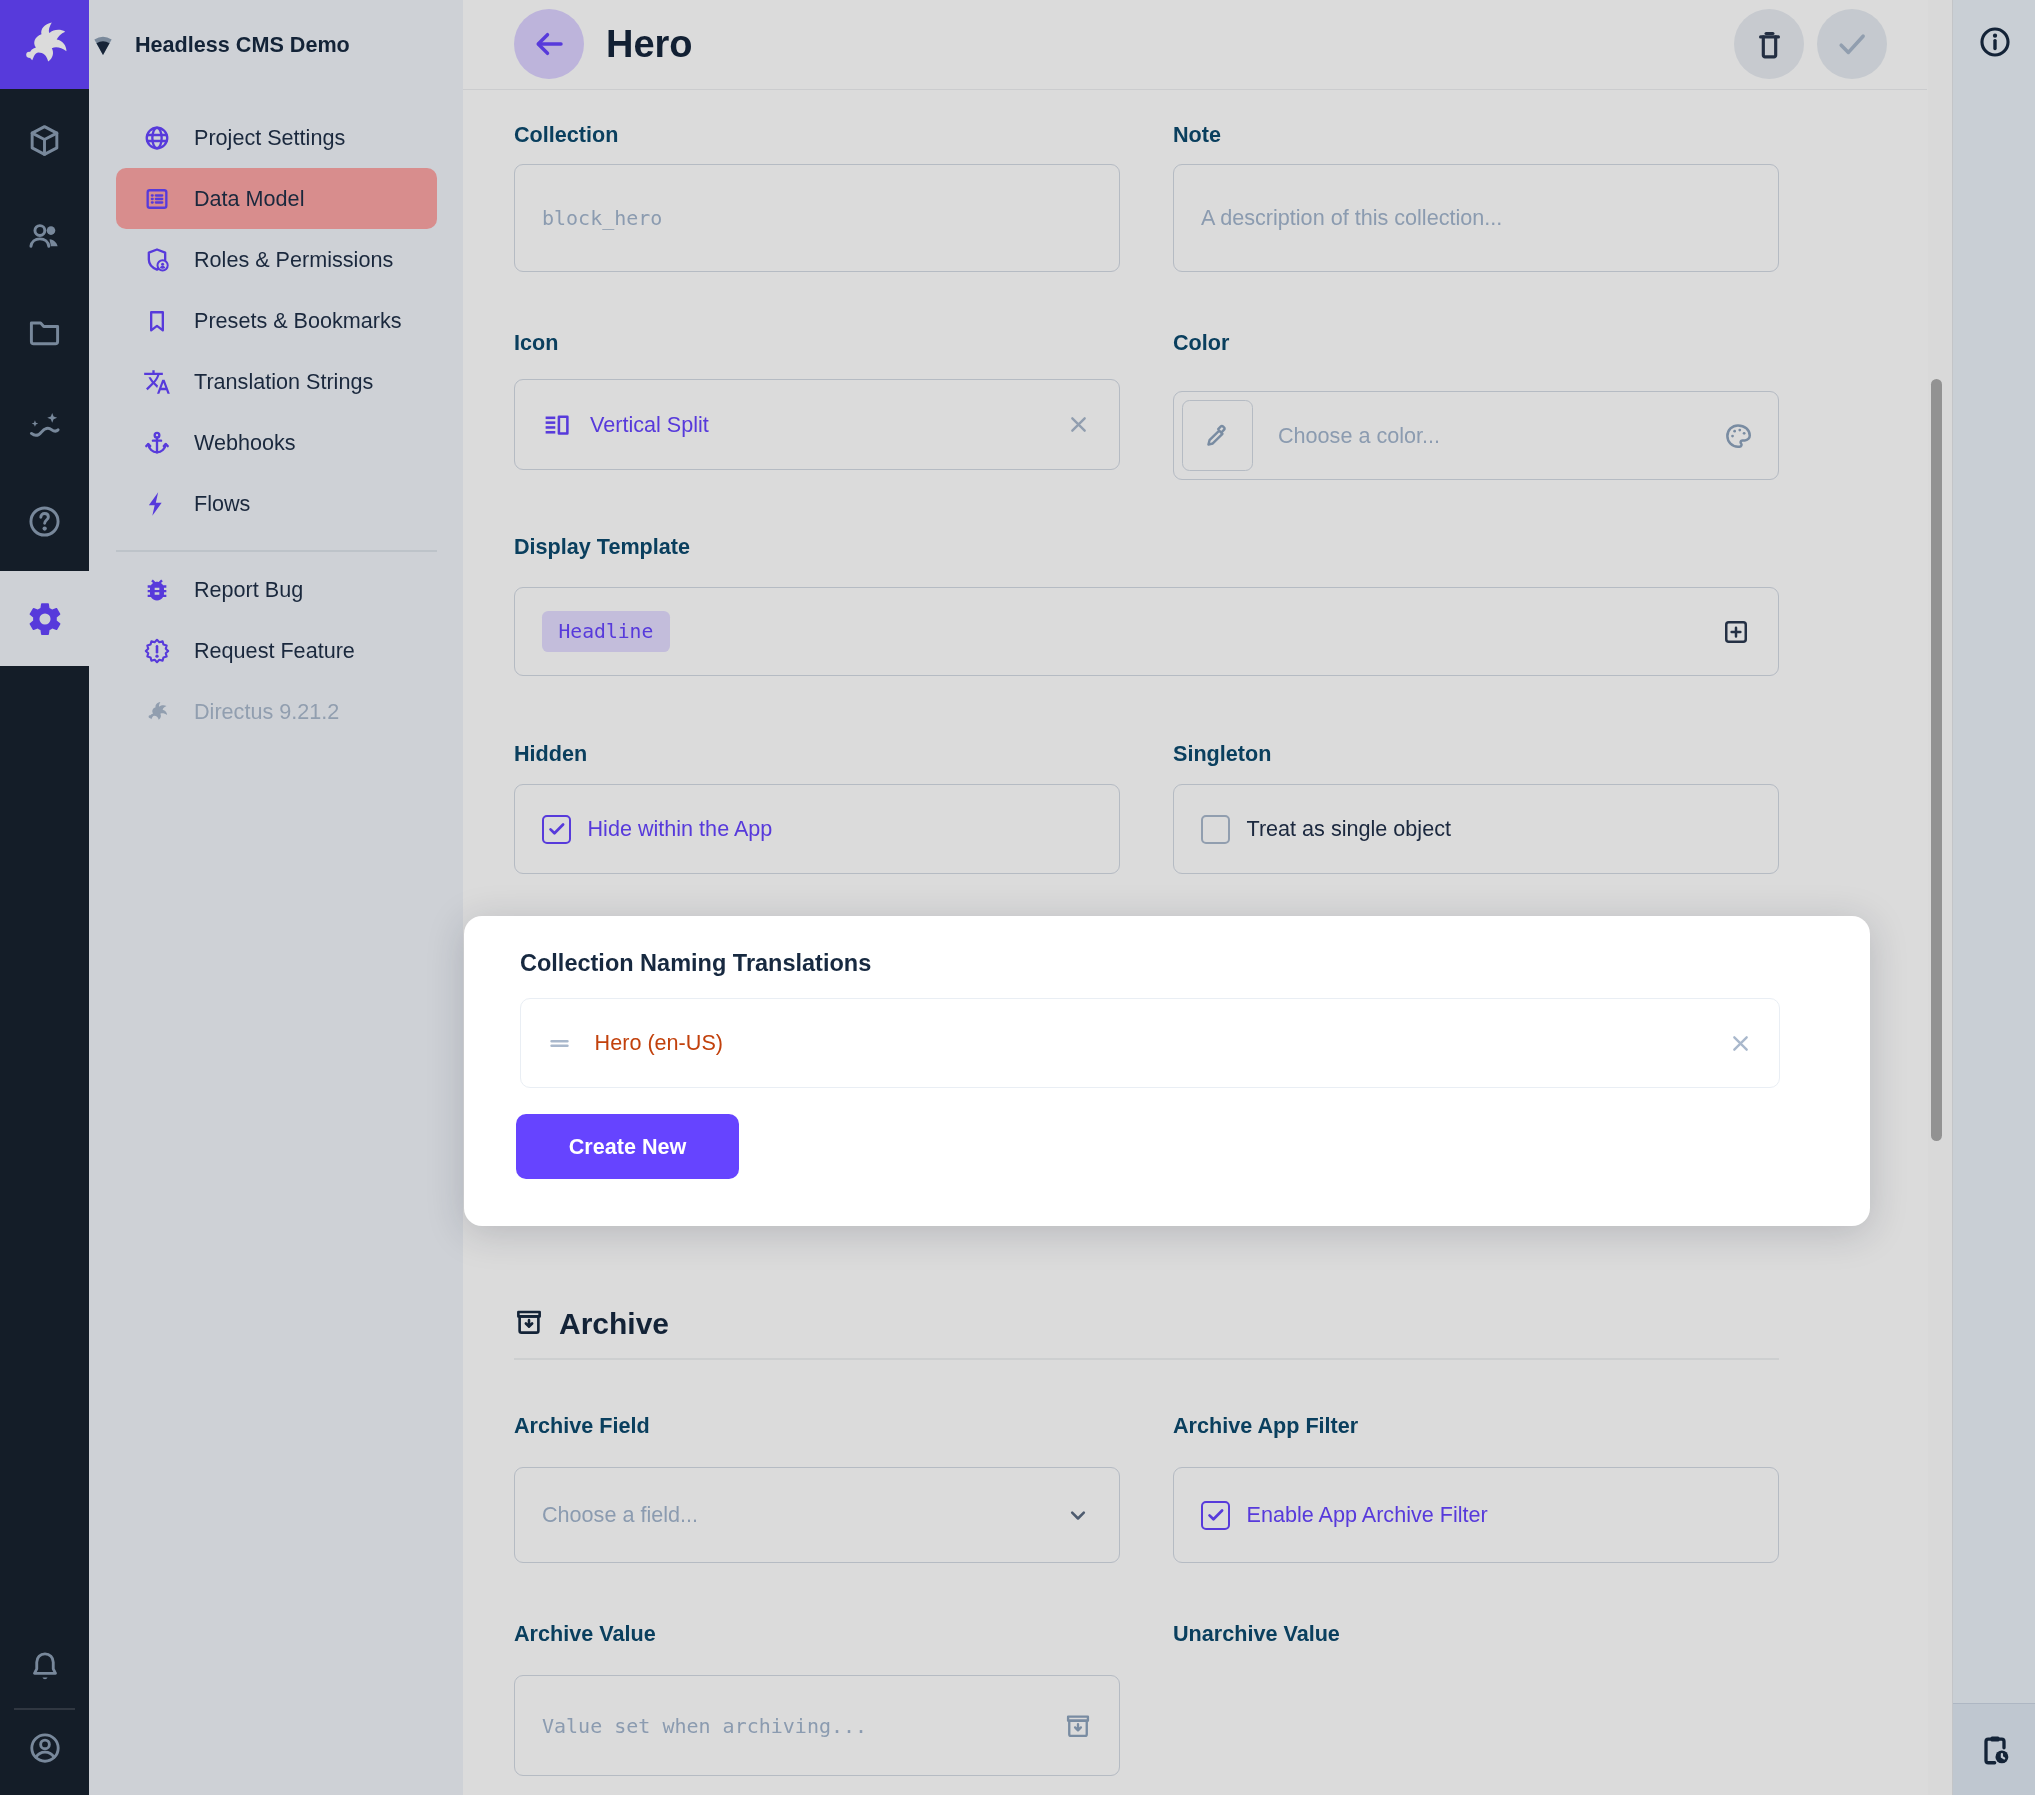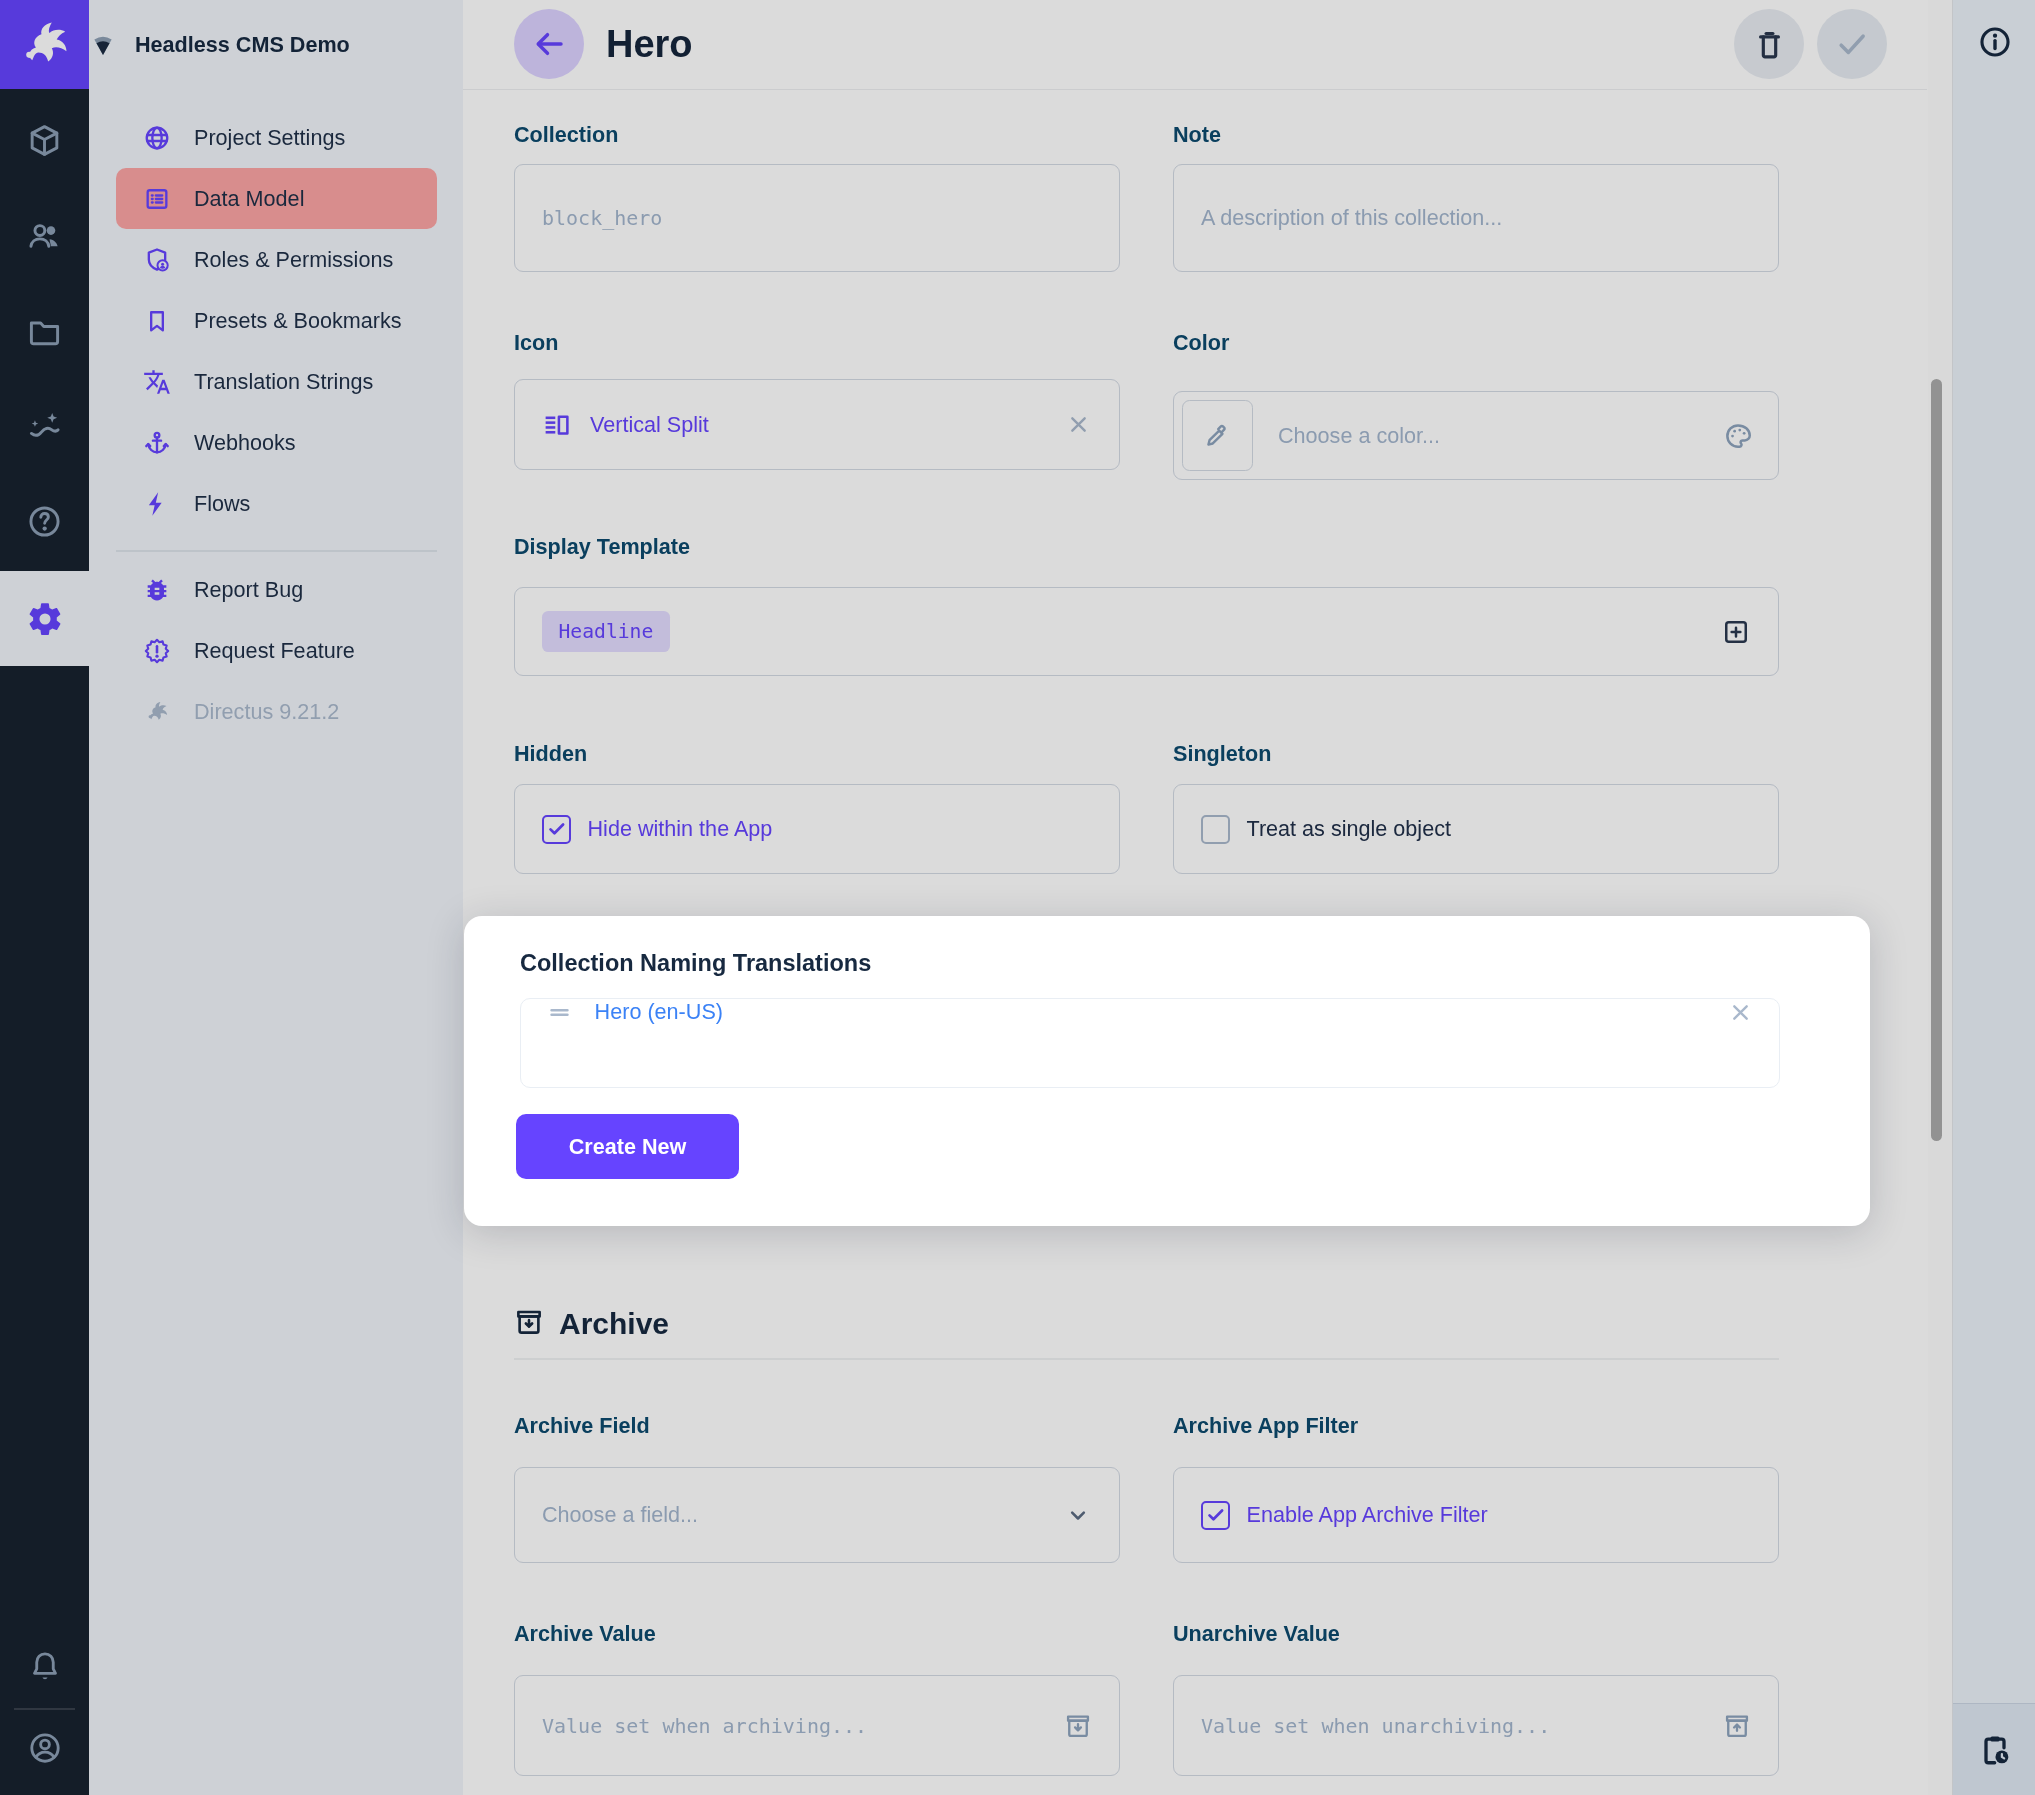--- a/index.html
+++ b/index.html
@@ -55,22 +55,22 @@
         font-family:"DejaVu Sans Mono",monospace;font-size:19.7px;}
 
   .section-divider{position:absolute;height:1.9px;background:#EFF1F3;}
 
   
   .dim-overlay{position:absolute;inset:0;background:rgba(0,0,0,0.14);z-index:40;pointer-events:none;}
   .panel{position:absolute;left:464px;top:916px;width:1406px;height:310px;background:#fff;
          border-radius:18px;z-index:50;box-shadow:0 6.3px 38px rgba(20,30,50,0.18);}
   .panel-title{position:absolute;left:56px;top:34px;font-size:23.5px;font-weight:700;color:#172940;}
   .panel-row{position:absolute;left:56px;top:82px;width:1260px;height:90px;border:1.9px solid #E9EEF4;
-             border-radius:10px;box-sizing:border-box;display:flex;padding:0 25px;
-             font-size:21.6px;color:#3b82f6;background:#fff;}
+             border-radius:10px;box-sizing:border-box;display:flex;align-items:center;padding:0 25px;
+             font-size:21.6px;color:#c2410c;background:#fff;}
   .create-btn{position:absolute;left:52px;top:198px;width:223px;height:65px;border-radius:10px;
               background:#6644FF;color:#fff;font-size:21.6px;font-weight:700;display:flex;
               align-items:center;justify-content:center;}
 
   
   .scroll-gutter{position:absolute;left:1928px;top:0;width:24px;height:1796px;background:#FDFDFD;}
   .scroll-thumb{position:absolute;left:1931px;top:379px;width:11.4px;height:762px;border-radius:5.7px;
                 background:#ABABAB;}
   .right-bar{position:absolute;left:1952px;top:0;width:84px;height:1796px;background:#EBF1F8;
              border-left:1.3px solid #E4E6E9;box-sizing:border-box;}
@@ -435,31 +435,20 @@
       <span class="grow"></span>
       <span style="color:#8DA3BD;">
         <svg width="28" height="28" viewBox="0 0 24 24" class="s" style="stroke-width:2">
           <path d="M4.5 7.5h15V19a1.5 1.5 0 0 1-1.5 1.5H6A1.5 1.5 0 0 1 4.5 19V7.5z"></path>
           <path d="M3.5 4h17v3.5h-17z"></path>
           <path d="M12 10.5v5.2M12 15.7l-2.5-2.5M12 15.7l2.5-2.5"></path>
         </svg>
       </span>
     </div>
     <div class="label" style="left:710px;top:1621px;">Unarchive Value</div>
-    <div class="box" style="left:710px;top:1675px;width:606px;height:101px;">
-      <span class="ph mono">Value set when unarchiving...</span>
-      <span class="grow"></span>
-      <span style="color:#8DA3BD;">
-        <svg width="28" height="28" viewBox="0 0 24 24" class="s" style="stroke-width:2">
-          <path d="M4.5 7.5h15V19a1.5 1.5 0 0 1-1.5 1.5H6A1.5 1.5 0 0 1 4.5 19V7.5z"></path>
-          <path d="M3.5 4h17v3.5h-17z"></path>
-          <path d="M12 16v-5.2M12 10.8l-2.5 2.5M12 10.8l2.5 2.5"></path>
-        </svg>
-      </span>
-    </div>
   </div>
 
   <div class="scroll-gutter"></div>
   <div class="scroll-thumb"></div>
 
   <div class="right-bar">
     <div class="abs" style="left:0;top:25px;width:100%;display:flex;justify-content:center;">
       <span style="color:#172940;">
         <svg width="34" height="34" viewBox="0 0 24 24" class="s" style="stroke-width:2.2">
           <circle cx="12" cy="12" r="9.2"></circle>

